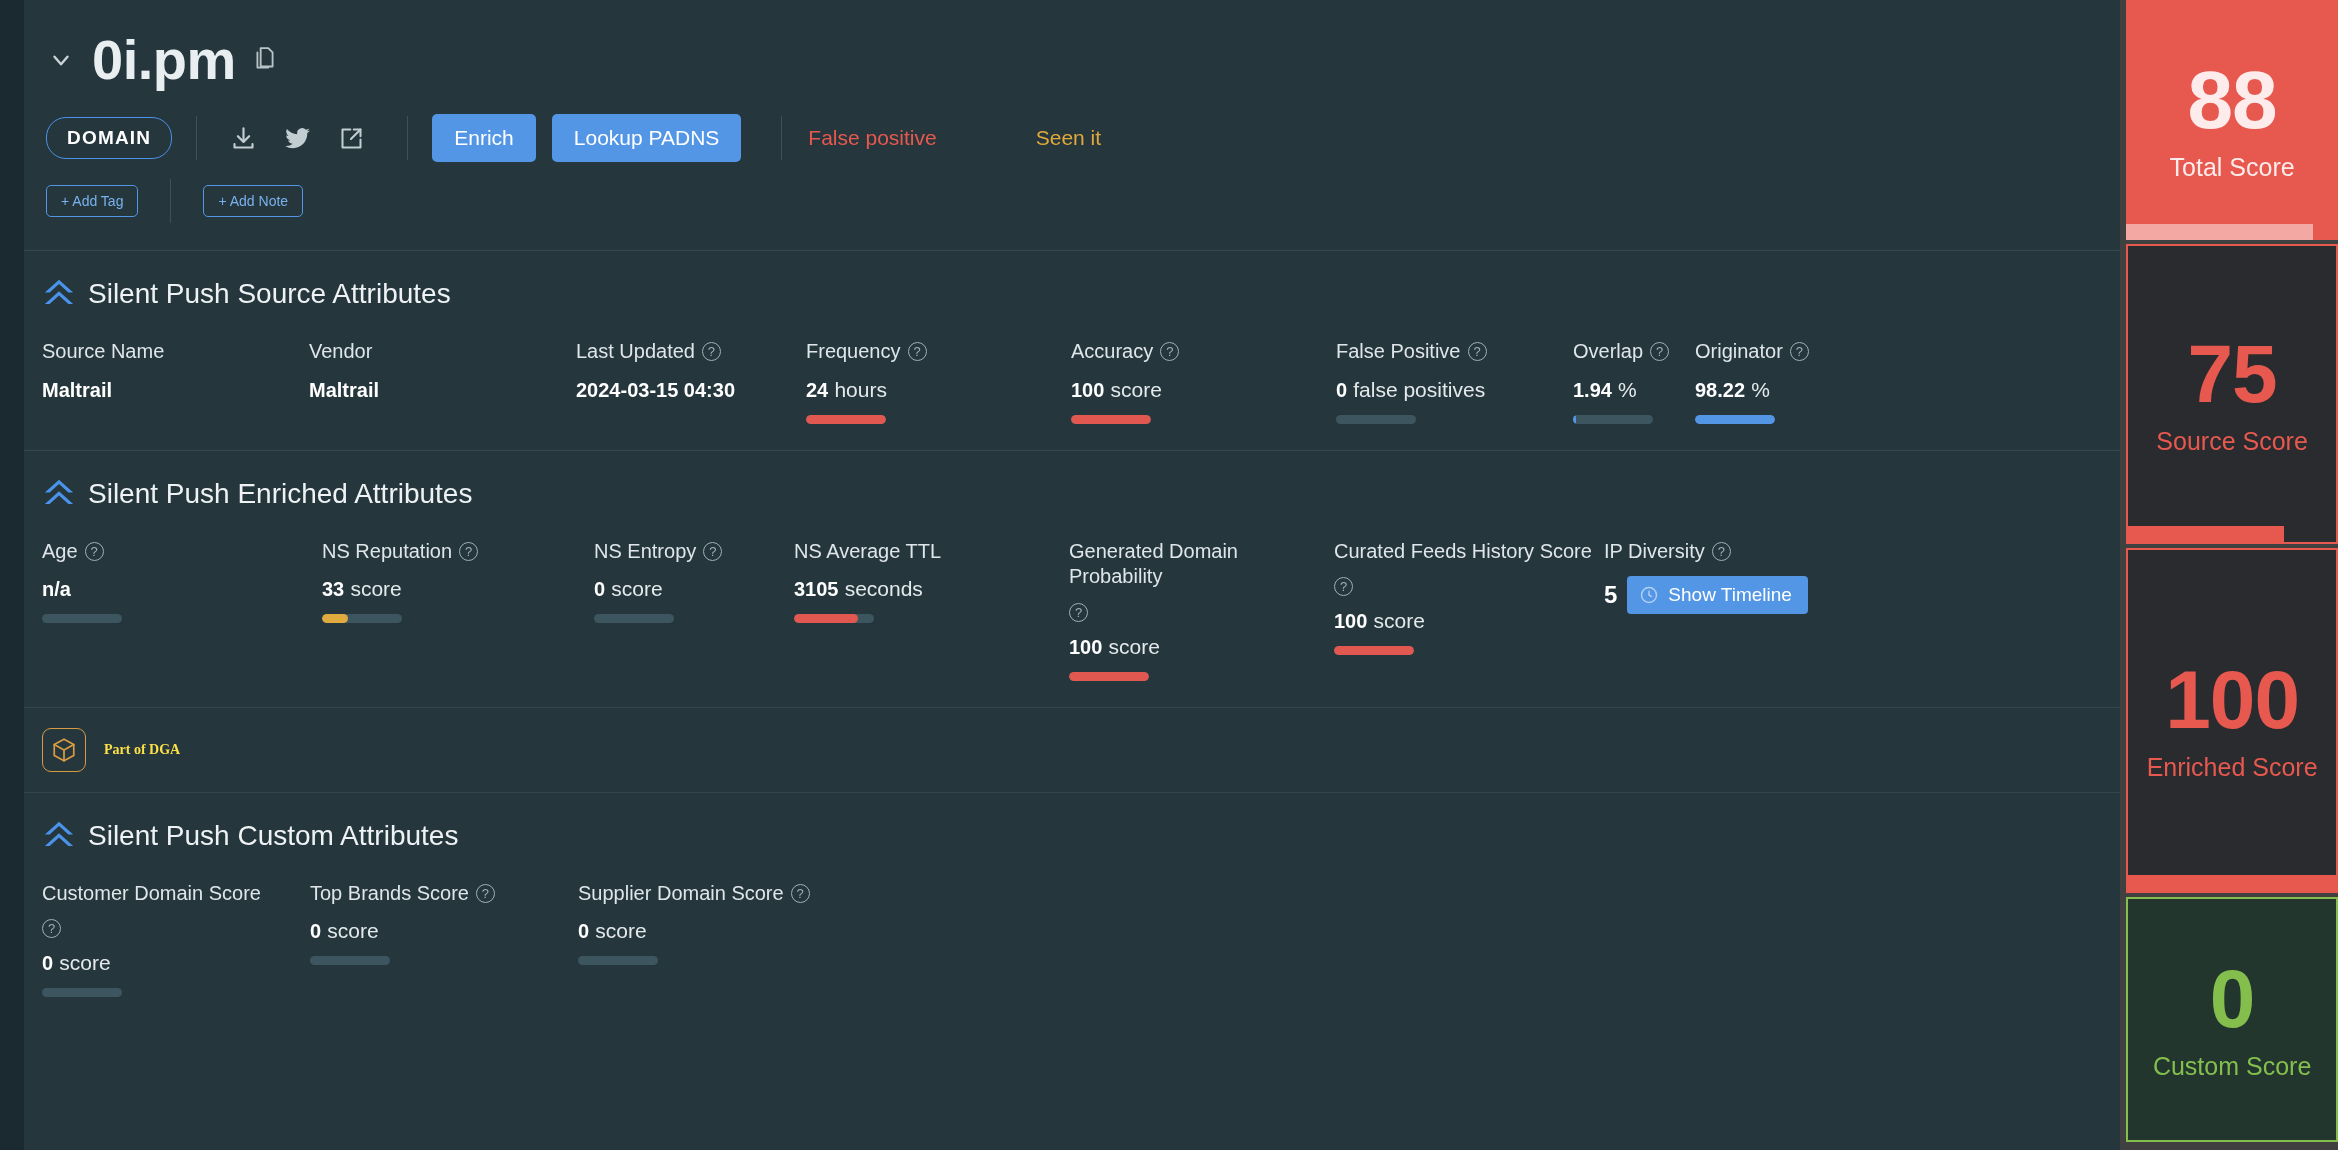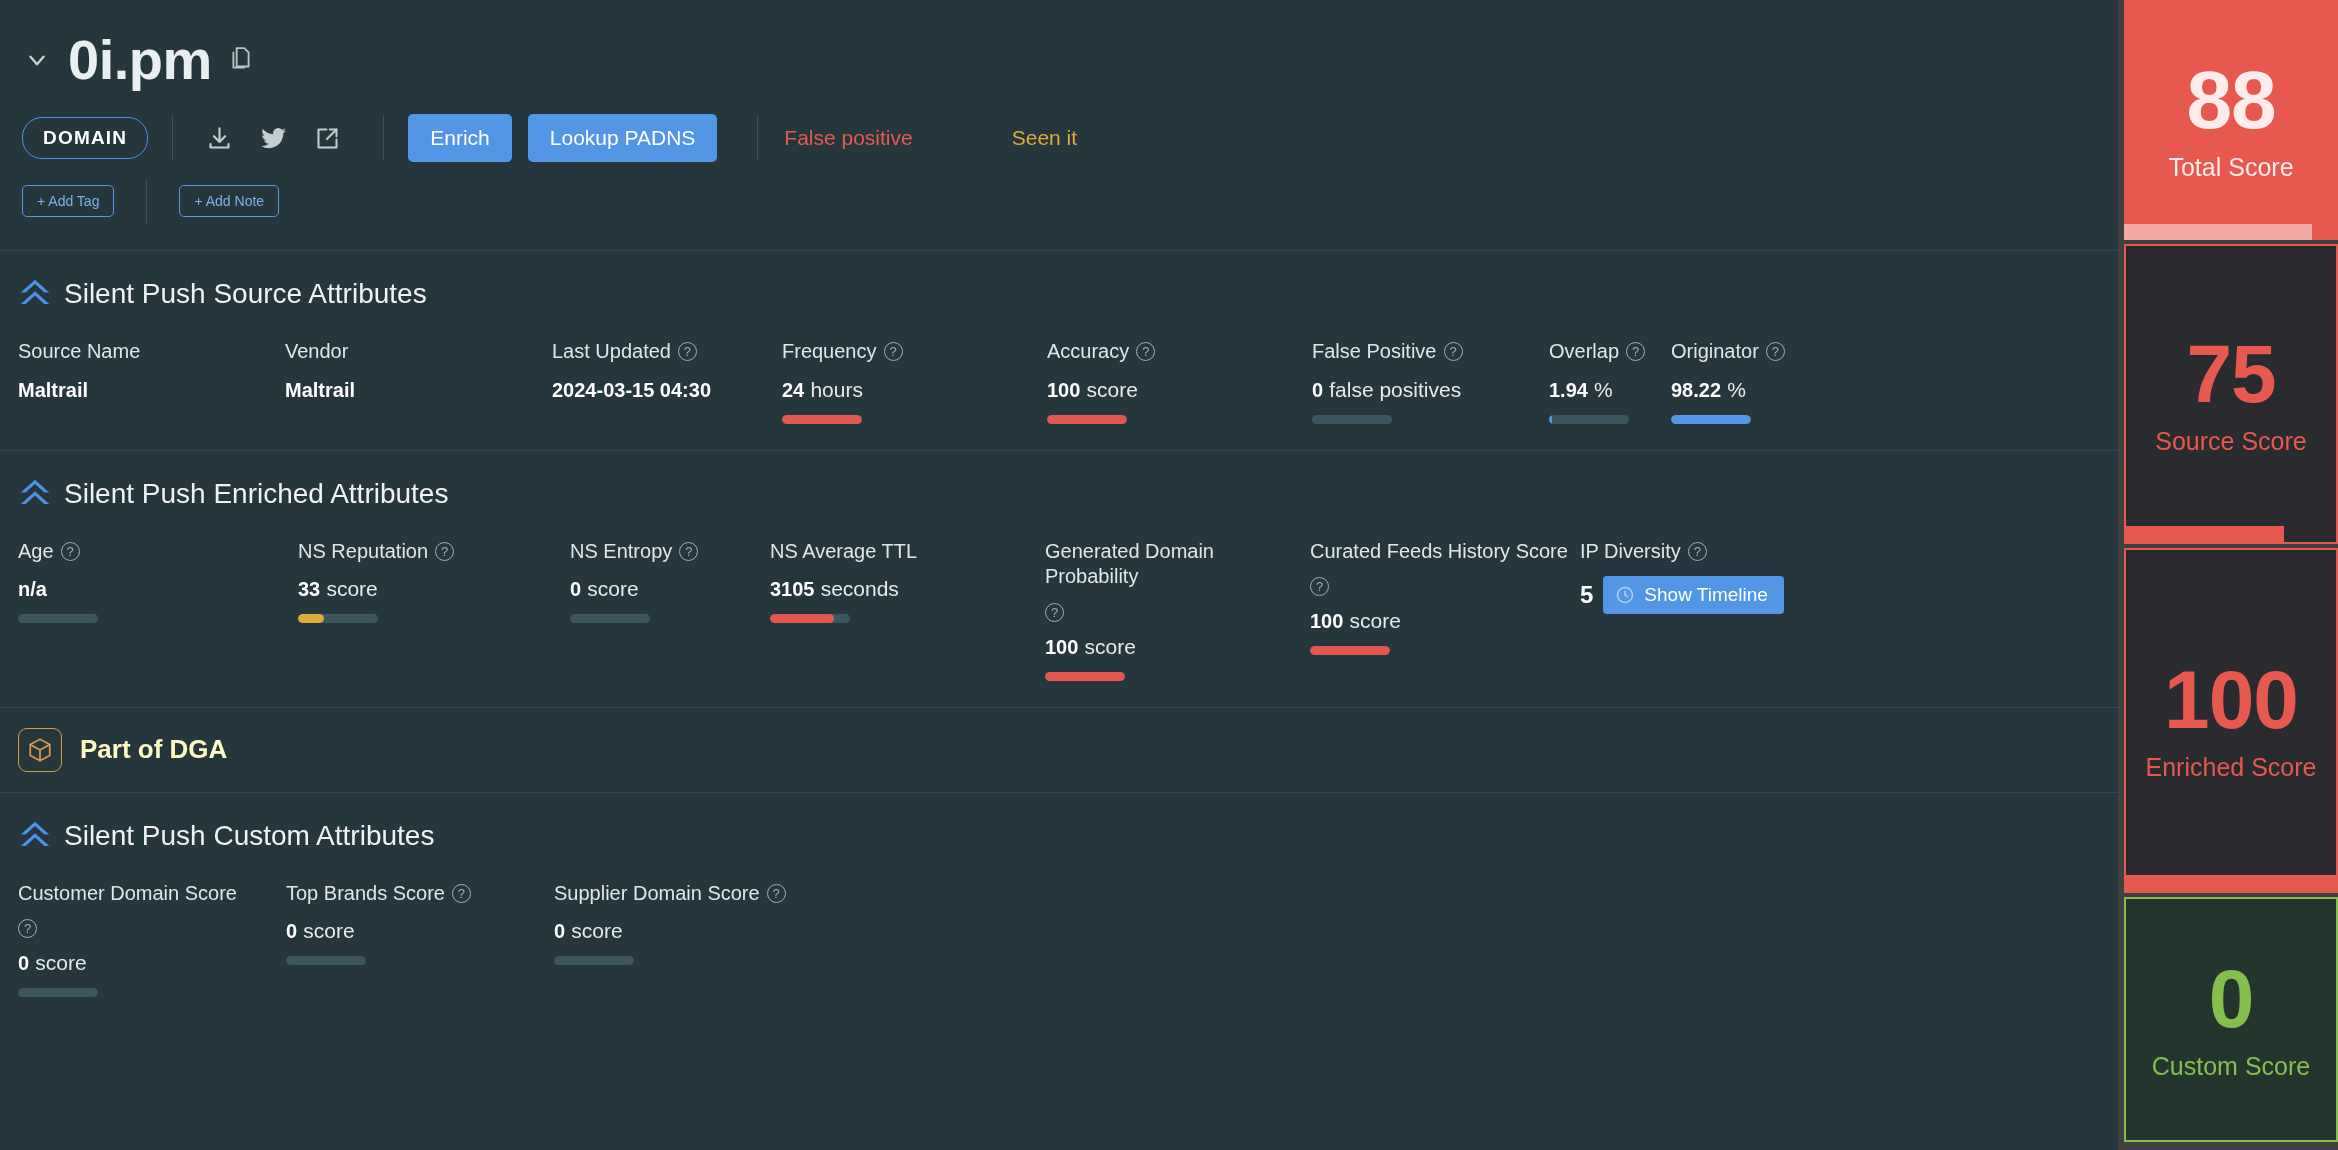--- a/index.html
+++ b/index.html
@@ -11,20 +11,21 @@
     font-family: "Liberation Sans", sans-serif;
     overflow: hidden;
   }
 
   .app {
     position: relative;
     width: 2338px;
     height: 1150px;
     display: flex;
     background: #1b2a30;
+    padding-left: 24px;
   }
 
   
   .main {
     width: 2118px;
     height: 1150px;
     position: relative;
     background: #25363d;
   }
 
@@ -237,21 +238,21 @@
   }
   .dga-icon {
     width: 44px; height: 44px;
     border: 1.5px solid #d79b44;
     border-radius: 9px;
     display: flex; align-items: center; justify-content: center;
     color: #d79b44;
     flex: 0 0 auto;
   }
   .dga-icon svg { width: 26px; height: 26px; }
-  .dga-text { font-size: 26px; color: #fef9c3; font-weight: 600; }
+  .dga-text { font-size: 14px; color: #fde047; font-weight: 600; font-family: Liberation Serif, serif; }
 
   
   .ipdiv-row {
     display: flex;
     align-items: center;
     gap: 10px;
     margin-top: 12px;
   }
   .ipdiv-num { font-size: 24px; font-weight: 700; color: #fff; }
   .btn-timeline {

